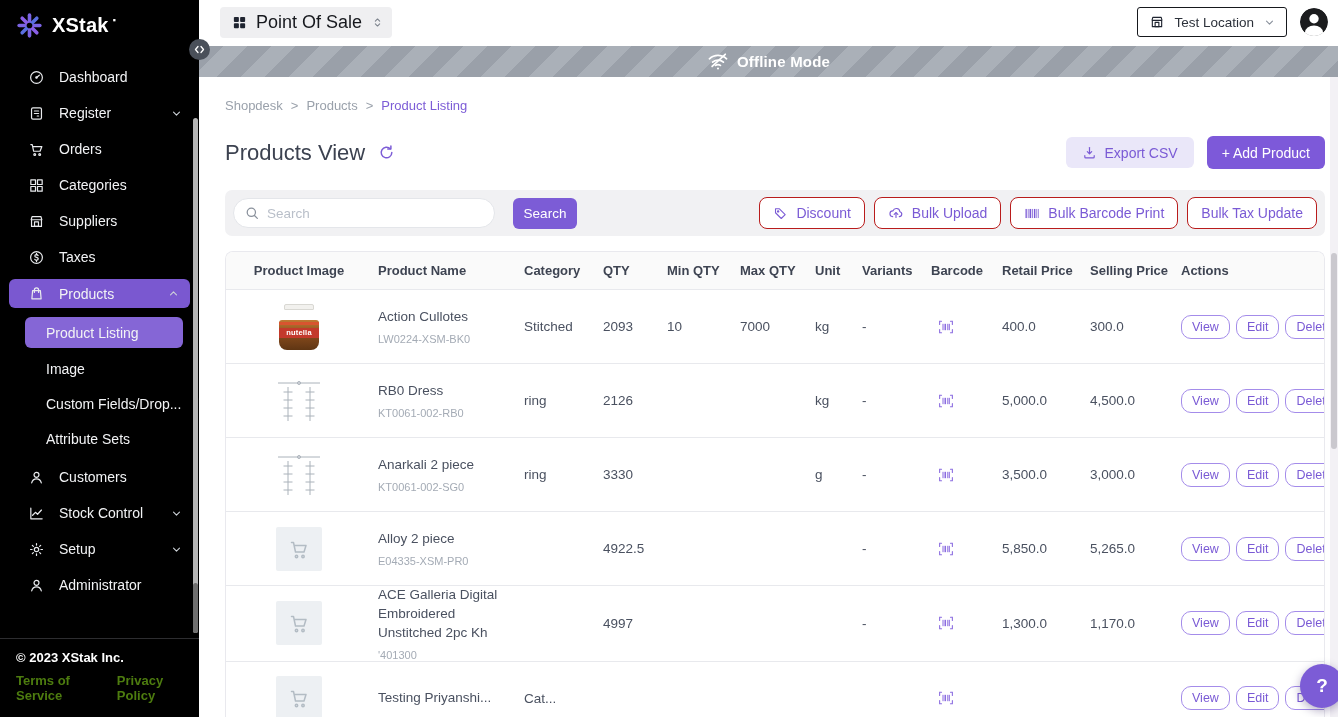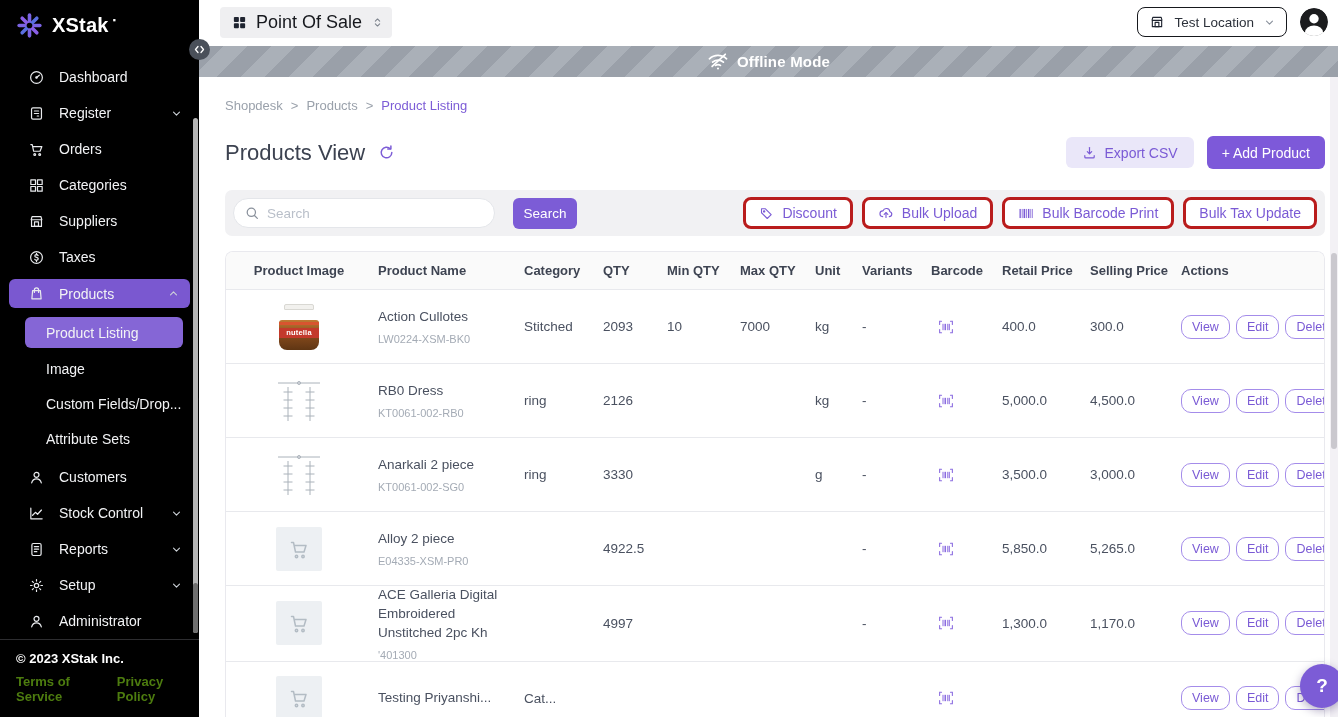--- a/index.html
+++ b/index.html
@@ -36,21 +36,21 @@
   .main{flex:1;min-width:0;position:relative;background:#fff}
   .collapse-btn{position:absolute;left:-10px;top:39px;width:21px;height:21px;border-radius:50%;
     background:#4a505a;border:none;display:flex;align-items:center;justify-content:center;
     cursor:pointer;z-index:6}
   .topbar{height:44px;display:flex;align-items:center;justify-content:space-between;padding:0 10px 0 21px}
   .app-switcher{display:flex;align-items:center;gap:9px;background:#efeff1;border:none;border-radius:4px;
     height:31px;padding:0 8px 0 12px;font-size:18px;font-weight:500;color:#16181d;cursor:pointer;
     font-family:inherit}
   .top-right{display:flex;align-items:center;gap:13px}
   .location-select{display:flex;align-items:center;gap:9px;background:#fff;border:1.5px solid #16181d;
-    border-radius:8px;height:30px;padding:0 10px 0 11px;font-size:13.5px;color:#2c313a;cursor:pointer;
+    border-radius:3px;height:30px;padding:0 10px 0 11px;font-size:13.5px;color:#2c313a;cursor:pointer;
     font-family:inherit}
   .avatar{width:28px;height:28px;border-radius:50%;overflow:hidden;border:none;background:none;
     padding:0;cursor:pointer;display:flex}
 
   .offline-banner{height:31px;margin-top:2px;display:flex;align-items:center;justify-content:center;
     gap:8px;color:#fff;font-size:15px;font-weight:600;letter-spacing:.2px;
     background:repeating-linear-gradient(135deg,#9aa0a9 0 17px,#aab0b8 17px 34px)}
 
   .content{padding:16px 13px 0 26px}
   .breadcrumb{display:flex;gap:8px;font-size:13px;color:#9aa1ab;margin-top:5px}
@@ -69,21 +69,21 @@
     align-items:center;padding:8px 8px}
   .search-wrap{position:relative}
   .search-input{width:262px;height:30px;border:1px solid #e4e6ea;border-radius:15px;background:#fff;
     padding:0 12px 0 33px;font-size:13.5px;color:#374151;outline:none;font-family:inherit}
   .search-input::placeholder{color:#b9bfc9}
   .search-icon{position:absolute;left:11px;top:7px;color:#8a919c;display:flex}
   .search-btn{margin-left:18px;width:64px;height:31px;background:#7c5cd6;color:#fff;border:none;
     border-radius:6px;font-size:13.5px;cursor:pointer;font-family:inherit}
   .bulk-group{margin-left:auto;display:flex;gap:9px}
   .bulk-btn{display:flex;align-items:center;gap:8px;height:32px;padding:0 13px;background:#fff;
-    border:3px solid #b91c1c;border-radius:8px;color:#7a5ad5;font-size:14px;cursor:pointer;
+    border:1px solid #b91c1c;border-radius:8px;color:#7a5ad5;font-size:14px;cursor:pointer;
     font-family:inherit;white-space:nowrap}
 
   .card{margin-top:15px;border:1px solid #e9e9ee;border-bottom:none;border-radius:8px 8px 0 0;
     background:#fff;overflow:hidden}
   .trow{display:grid;grid-template-columns:152px 146px 79px 64px 73px 75px 47px 69px 71px 88px 91px minmax(0,1fr);
     align-items:center;border-bottom:1px solid #e8e9ed;min-height:74px}
   .thead{min-height:38px;background:#fafafa}
   .thead .td{font-size:13px;font-weight:700;color:#3e4452}
   .td{font-size:13.5px;color:#4a5160;padding-right:6px}
   .c0{display:flex;justify-content:center;text-align:center}
@@ -228,34 +228,20 @@
           <span class="slabel">Customers</span>
         </div>
         <div class="sitem">
           <span class="sicon">
             <svg width="17" height="17" viewBox="0 0 24 24" fill="none" stroke="currentColor" stroke-width="1.7" stroke-linecap="round" stroke-linejoin="round">
               <path d="M4 4.5v15h16"></path>
               <path d="M6.5 14.5l4-4.2 3 2.8 5.5-6"></path>
             </svg>
           </span>
           <span class="slabel">Stock Control</span>
-          <span class="chev">
-            <svg width="13" height="13" viewBox="0 0 24 24" fill="none" stroke="currentColor" stroke-width="2" stroke-linecap="round" stroke-linejoin="round">
-              <path d="M6.5 9.5l5.5 5.5 5.5-5.5"></path>
-            </svg>
-          </span>
-        </div>
-        <div class="sitem">
-          <span class="sicon">
-            <svg width="17" height="17" viewBox="0 0 24 24" fill="none" stroke="currentColor" stroke-width="1.7" stroke-linecap="round" stroke-linejoin="round">
-              <rect x="5.5" y="3.5" width="13" height="17" rx="2"></rect>
-              <path d="M9 8h6M9 11.5h6M9 15h3.5"></path>
-            </svg>
-          </span>
-          <span class="slabel">Reports</span>
           <span class="chev">
             <svg width="13" height="13" viewBox="0 0 24 24" fill="none" stroke="currentColor" stroke-width="2" stroke-linecap="round" stroke-linejoin="round">
               <path d="M6.5 9.5l5.5 5.5 5.5-5.5"></path>
             </svg>
           </span>
         </div>
         <div class="sitem">
           <span class="sicon">
             <svg width="17" height="17" viewBox="0 0 24 24" fill="none" stroke="currentColor" stroke-width="1.7" stroke-linecap="round" stroke-linejoin="round">
               <circle cx="12" cy="12" r="3.1"></circle>

